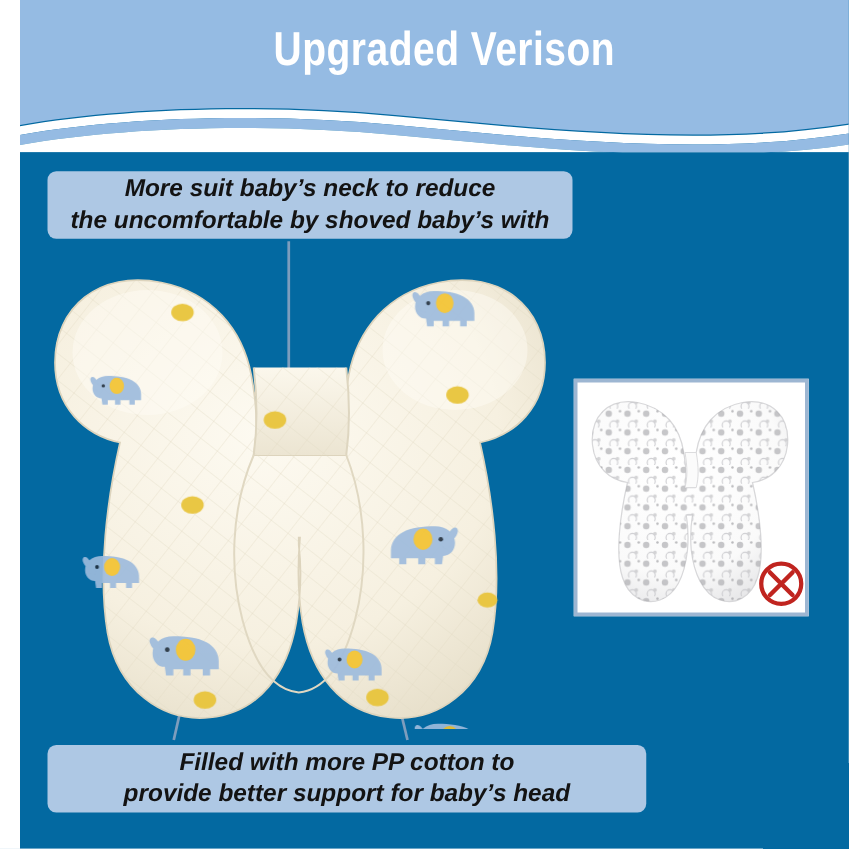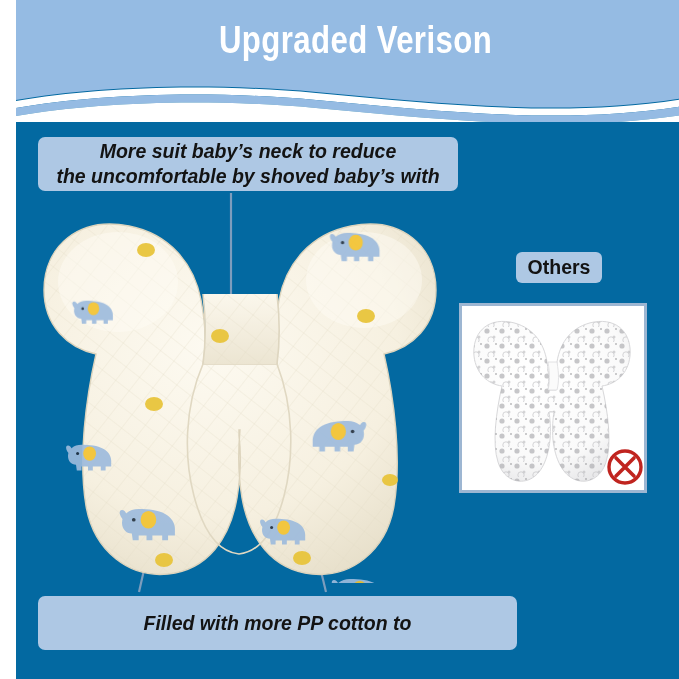--- a/index.html
+++ b/index.html
@@ -168,25 +168,23 @@
     </g>
   </svg>
 
   <div class="callout" id="callout-top">
     <span class="ln">More suit baby’s neck to reduce</span>
     <span class="ln">the uncomfortable by shoved baby’s with</span>
   </div>
 
   <div class="callout" id="callout-bottom">
     <span class="ln">Filled with more PP cotton to</span>
+    <span class="ln">provide better support for baby’s head</span>
   </div>
 
-  <div id="others-badge">
-    <span>Others</span>
-  </div>
 
   <div id="others-frame"></div>
 
   <svg class="prod" id="others-pillow" viewBox="0 0 172 172">
     <defs>
       <radialGradient id="gOth" cx="42%" cy="32%" r="80%">
         <stop offset="0%" stop-color="#ffffff"></stop>
         <stop offset="68%" stop-color="#fafafa"></stop>
         <stop offset="100%" stop-color="#e2e2e4"></stop>
       </radialGradient>

